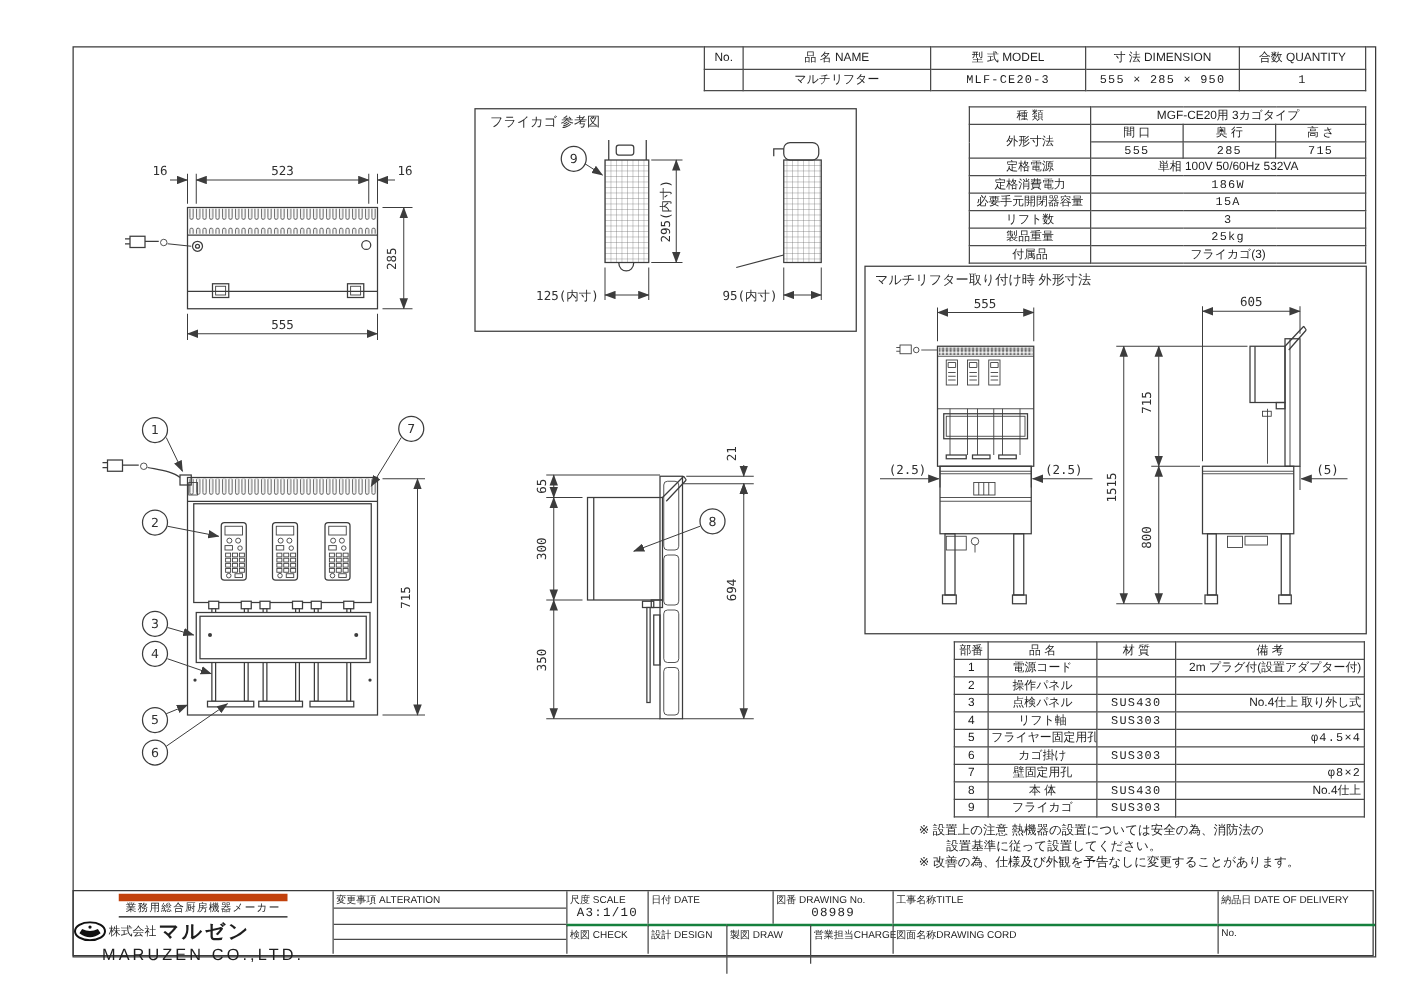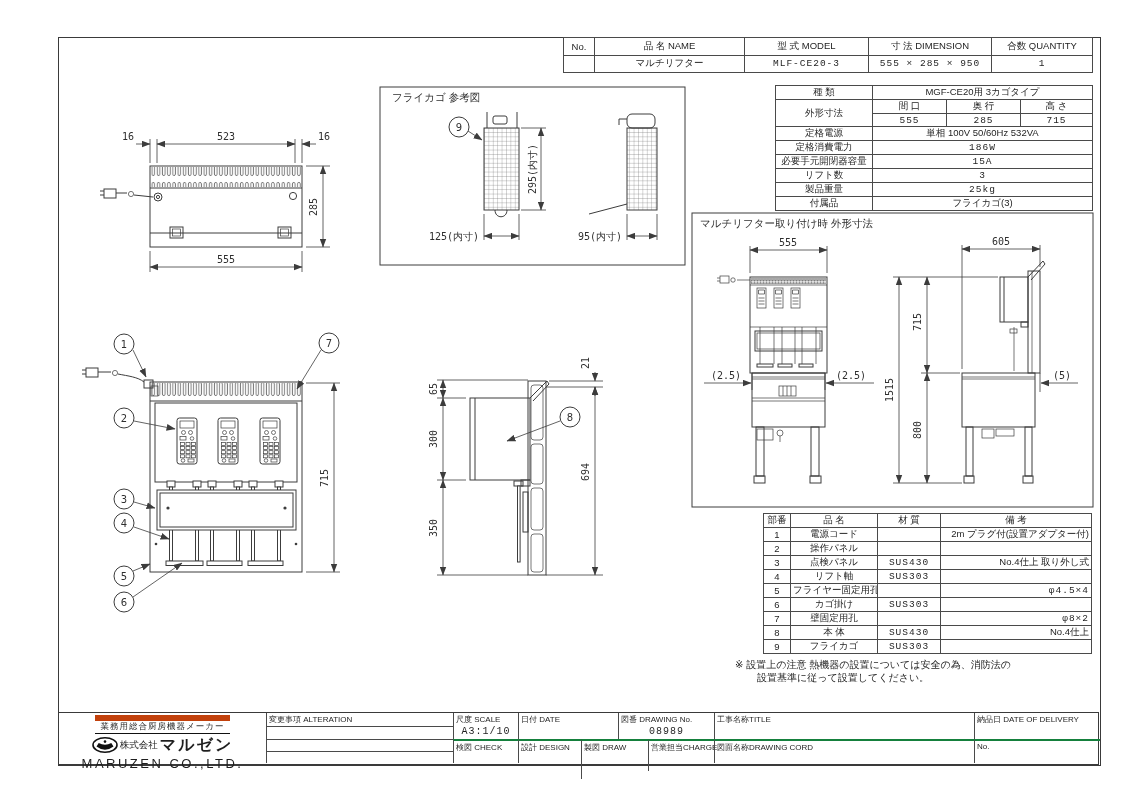--- a/index.html
+++ b/index.html
@@ -22,21 +22,21 @@
   
   #tblock{left:58px;top:712px;width:1041px;height:53px;border:1.5px solid #3a3a3a;box-sizing:border-box}
   .tb{position:absolute;box-sizing:border-box;border-left:1px solid #4a4a4a;font:8px "Liberation Sans","DejaVu Sans",sans-serif;color:#1e1e1e}
   .tb .lab{position:absolute;left:2px;top:1px;white-space:nowrap}
   .tb .val{position:absolute;left:0;right:0;top:13px;text-align:center;font-size:10px}
   .bt{border-top:2px solid #15803d}
   .hline{position:absolute;left:0;right:0;height:1px;background:#4a4a4a}
   #maker{border-left:none;text-align:center}
   #tagline{display:inline-block;margin-top:2px;font-size:8.5px;letter-spacing:1px;
            border-top:6px solid #c2410c;border-bottom:1px solid #111;padding:0 6px}
-  #logorow{display:flex;align-items:center;justify-content:center;gap:2px;margin-top:1px}
+  #logorow{display:flex;align-items:center;gap:2px;margin-top:1px}
   #kk{font-size:9.5px}
   #logotype{font-size:16px;font-weight:900;letter-spacing:2px}
   #co{font-size:13px;letter-spacing:2.5px;margin-top:0}
   
   .ln{fill:none;stroke:#3c3c3c;stroke-width:1}
   .lnf{fill:#fff;stroke:#3c3c3c;stroke-width:1}
   .k{fill:none;stroke:#3c3c3c;stroke-width:.7}
   .dl{fill:none;stroke:#3c3c3c;stroke-width:.8}
   .dot{fill:#3c3c3c;stroke:none}
   svg text{fill:#2f2f2f;font:10px "DejaVu Sans Mono","Liberation Mono",monospace}
@@ -487,20 +487,21 @@
           <td>フライカゴ</td>
           <td class="mono">SUS303</td>
           <td class="l"></td>
         </tr>
   </tbody>
     </table>
 
   <div id="notes" class="abs">
     <div>※ 設置上の注意  熱機器の設置については安全の為、消防法の</div>
     <div class="ind">設置基準に従って設置してください。</div>
+    <div>※ 改善の為、仕様及び外観を予告なしに変更することがあります。</div>
   </div>
 
   <div id="tblock" class="abs">
     <div class="tb" id="maker" style="left:0;top:0;width:207px;height:50px">
       <div><span id="tagline">業務用総合厨房機器メーカー</span></div>
       <div id="logorow">
         <span>
           <svg width="26" height="16" viewBox="0 0 26 16">
             <ellipse cx="13" cy="8" rx="12" ry="7.2" fill="none" stroke="#111" stroke-width="1.6"></ellipse>
             <path d="M4.5,9.5 q8.5,6.5 17,0 l-2.2,-3.4 q-6.3,3.4 -12.6,0 z" fill="#111"></path>

